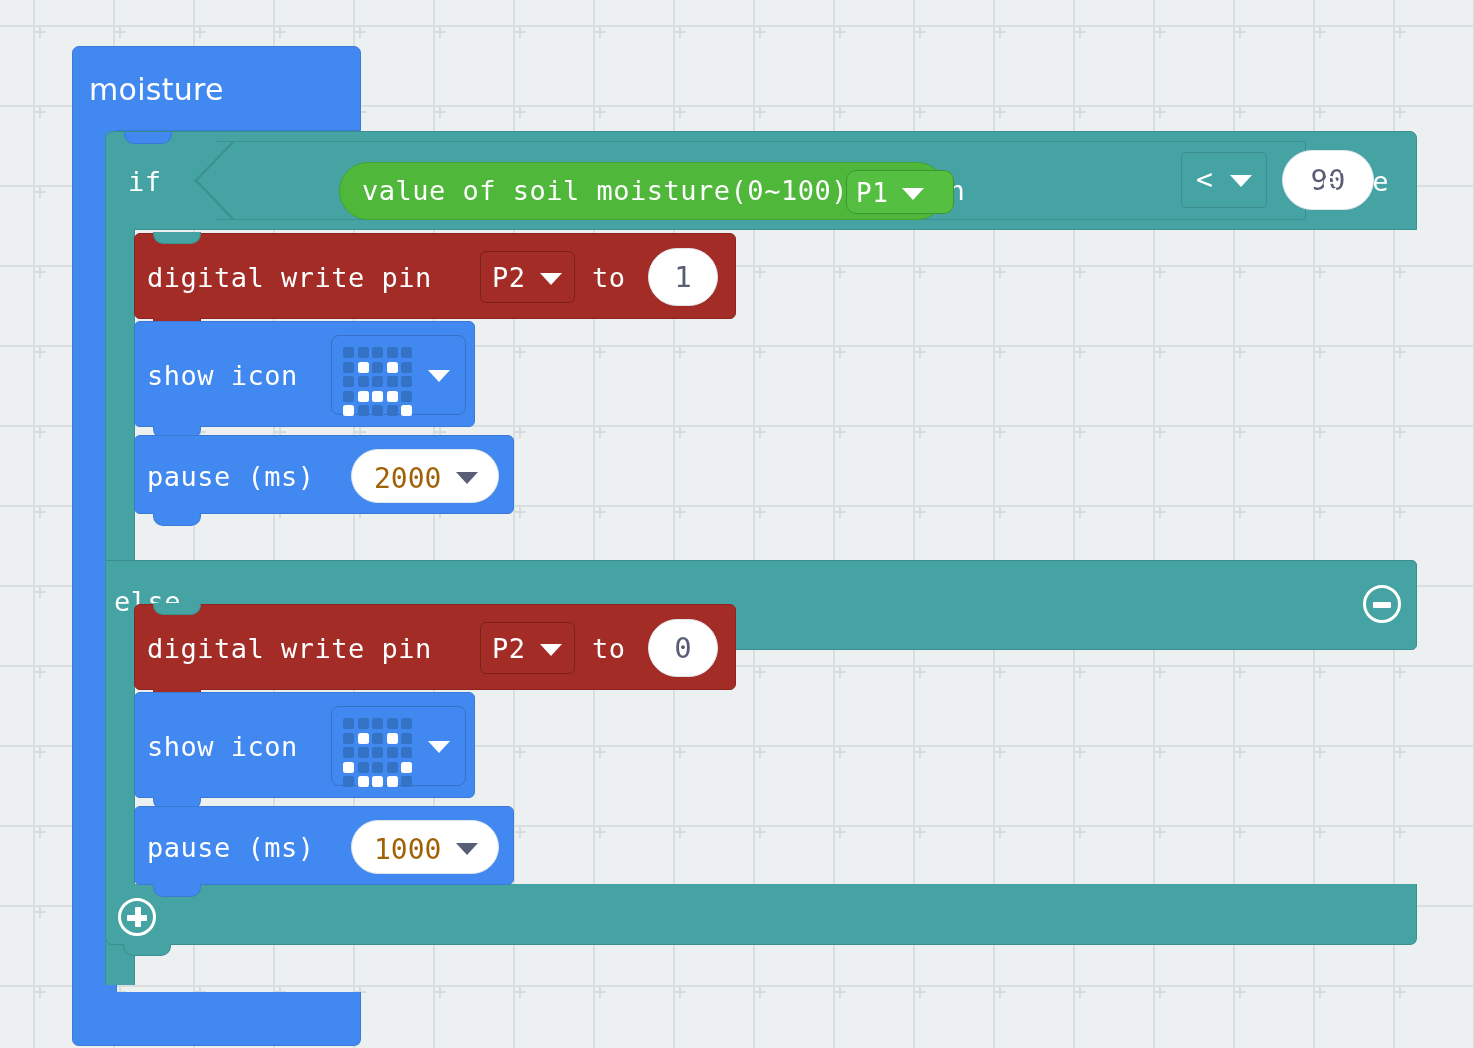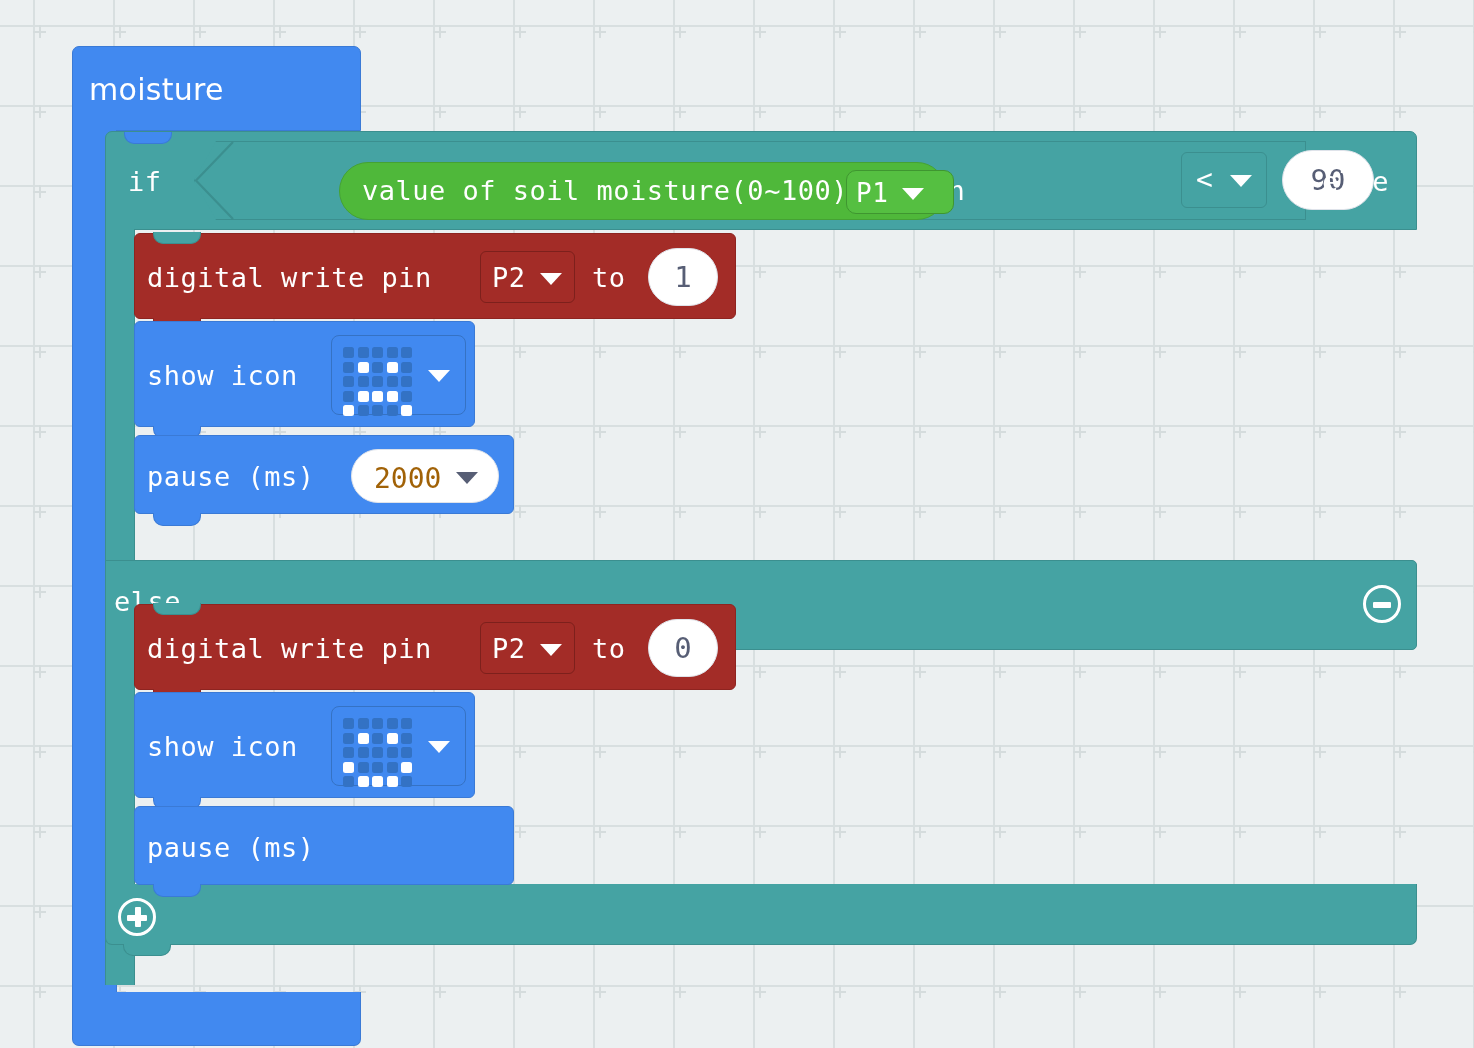--- a/index.html
+++ b/index.html
@@ -849,16 +849,20 @@
           <span class="led on"></span>
           <span class="led"></span>
         </div>
       <span class="caret" style="left:96px; top:34px;"></span>
     </div>
     <span class="blk-bump"></span>
   </div>
 
   <div class="blue-block" style="left:134px; top:806px; width:380px; height:79px;">
     <span class="btxt" style="position:absolute; left:12px; top:25px;">pause (ms)</span>
+    <div class="pill-field" style="left:216px; top:13px; width:148px; height:54px;">
+      <span class="pill-text">1000</span>
+      <span class="caret dark" style="left:104px; top:22px;"></span>
+    </div>
     <span class="blk-bump"></span>
   </div>
 
 </div>
 
 </body></html>

